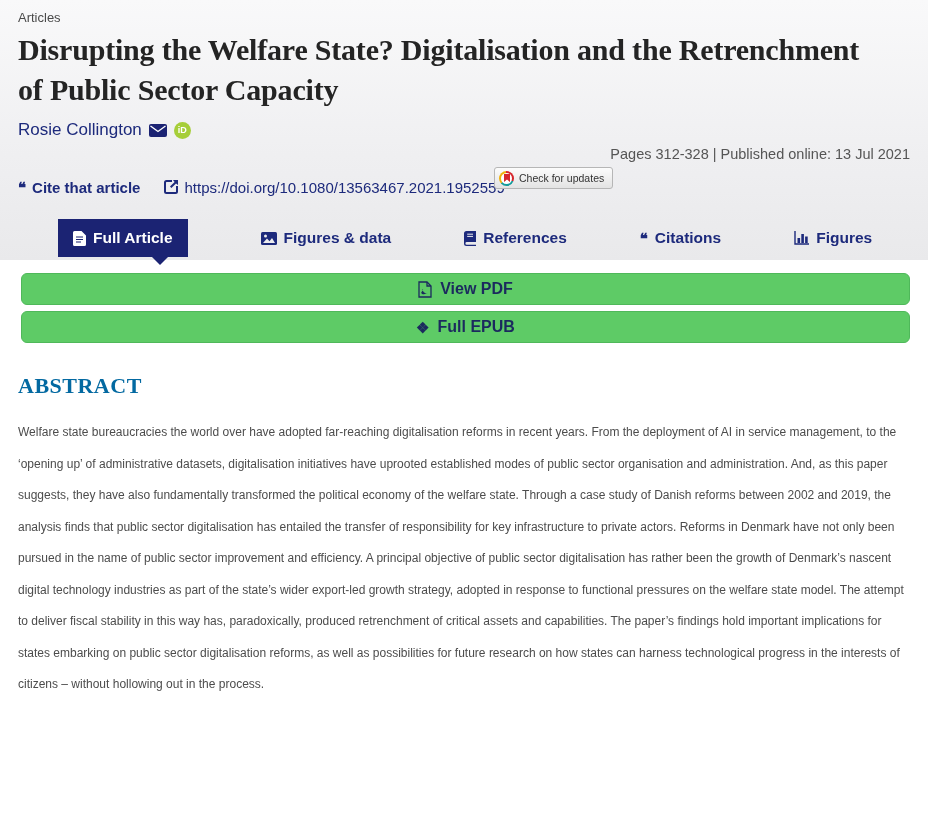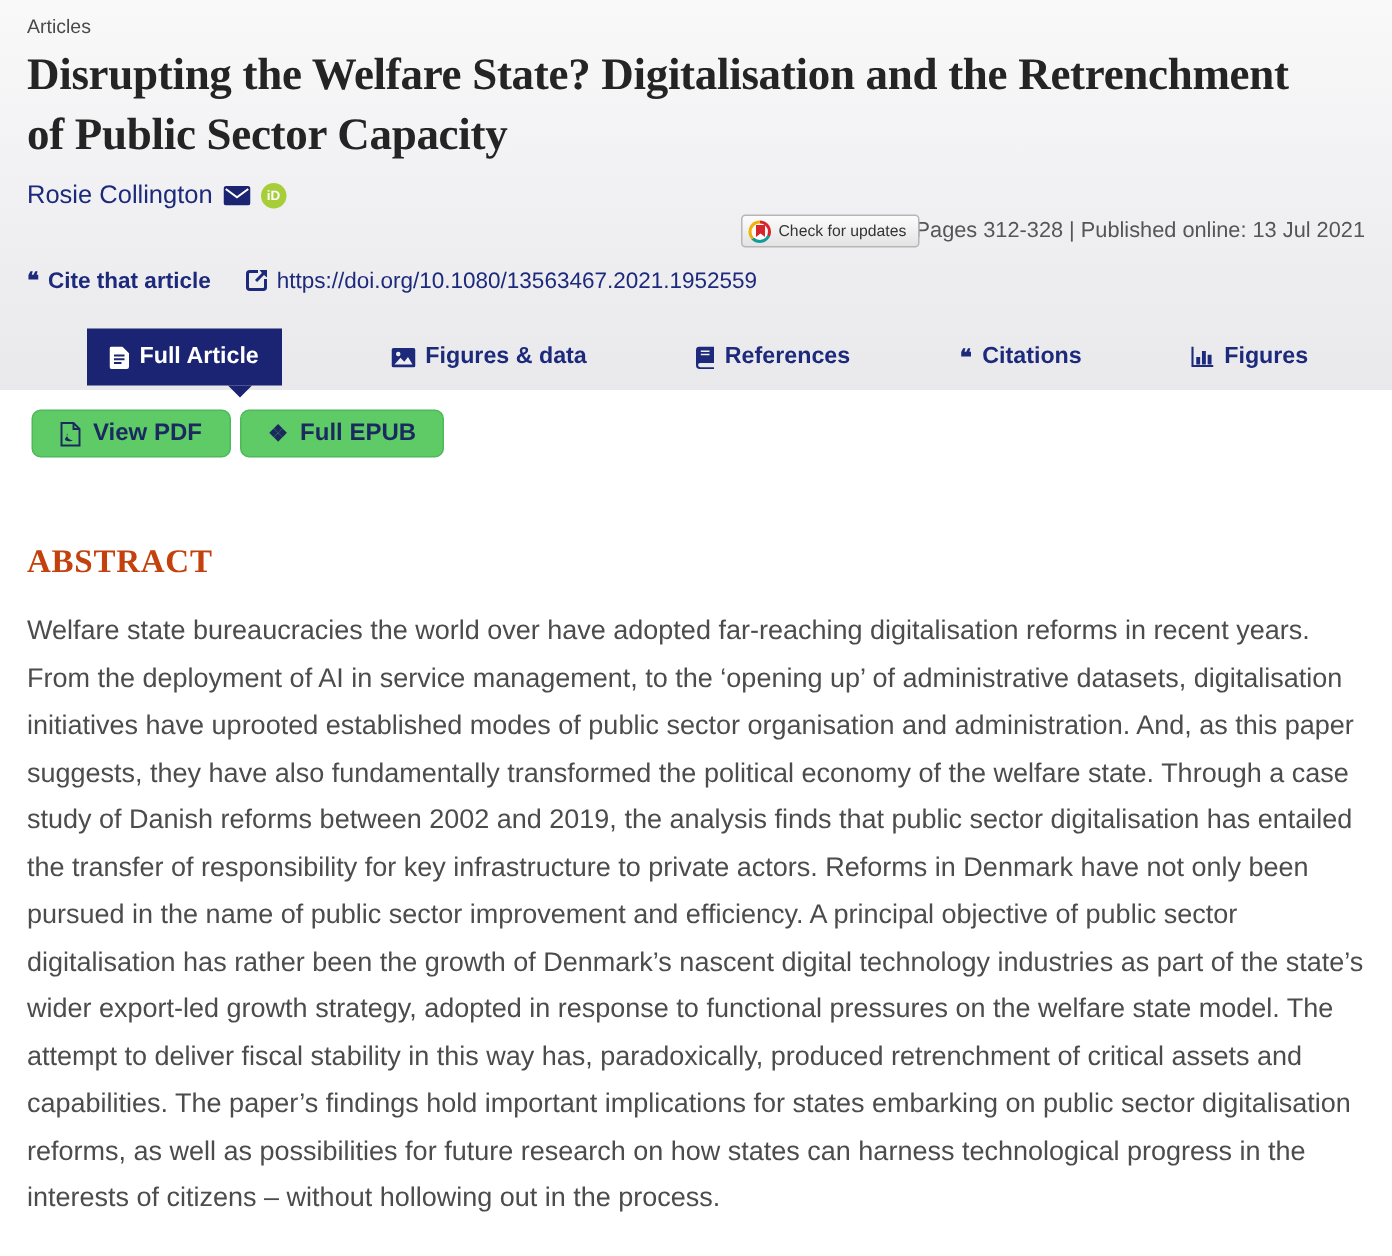--- a/index.html
+++ b/index.html
@@ -34,21 +34,21 @@
   }
   .pages-row { font-size: 14.5px; color: #555; margin-top: 5px; text-align: right; }
   .cite-row { display: flex; align-items: center; gap: 24px; margin-top: 15px; height: 20px; }
   .cite-link, .doi-link {
     display: inline-flex; align-items: center; gap: 6px;
     color: #1d2a7c; font-size: 15px; text-decoration: none; cursor: pointer;
   }
   .cite-link { font-weight: bold; }
   .quote-glyph { font-size: 15px; line-height: 1; color: #1d2a7c; }
   .check-btn {
-    position: absolute; left: 494px; top: 143px;
+    position: absolute; left: 494px; top: 167px;
     display: flex; align-items: center; gap: 5px;
     background: linear-gradient(#fcfcfc, #e3e3e3);
     border: 1px solid #b6b6b6; border-radius: 3px;
     padding: 2px 8px 2px 4px; height: 22px;
     font-size: 10.5px; color: #333; cursor: pointer;
   }
   .cm-logo {
     width: 15px; height: 15px; border-radius: 50%;
     background: conic-gradient(#d6262c 0 32%, #159b9b 32% 63%, #efb10a 63% 100%);
     display: flex; align-items: center; justify-content: center;
@@ -70,35 +70,35 @@
     padding: 10px 15px; position: relative;
     --icon-contrast: #1b2373;
   }
   .tab.active::after {
     content: ""; position: absolute; left: 94px; bottom: -8px;
     border: 8px solid transparent; border-bottom: 0;
     border-top: 8px solid #1b2373;
   }
   .glyph-icon { font-size: 15px; line-height: 1; }
   .main { padding: 0 18px; }
-  .download-row { display: flex; gap: 6px; margin: 13px 0 0 3px; }
+  .download-row { display: flex; gap: 6px; margin: 13px 0 0 3px; flex-direction: column; }
   .dl-btn {
     display: inline-flex; align-items: center; justify-content: center; gap: 8px;
     background: #5ecb66; border: 1px solid #4fb85a; border-radius: 6px;
     color: #1b2a5e; font-size: 16px; font-weight: bold;
     height: 32px; padding: 0 18px; cursor: pointer;
   }
   .epub-glyph { font-size: 15px; line-height: 1; }
   .abstract-heading {
     font-family: "Liberation Serif", serif;
-    font-size: 22px; font-weight: bold; color: #c2410c;
-    letter-spacing: 0.5px; margin: 56px 0 0 0;
+    font-size: 22px; font-weight: bold; color: #0369a1;
+    letter-spacing: 0.5px; margin: 30px 0 0 0;
   }
   .abstract-text {
-    font-size: 18px; line-height: 31.5px; color: #4c4c4c;
+    font-size: 12px; line-height: 31.5px; color: #4c4c4c;
     margin: 18px 0 0 0; max-width: 892px;
   }
 </style>
 </head>
 <body>
 
 <div class="header">
   <div class="articles-label">Articles</div>
   <h1 class="page-title">Disrupting the Welfare State? Digitalisation and the Retrenchment of Public Sector Capacity</h1>
 

